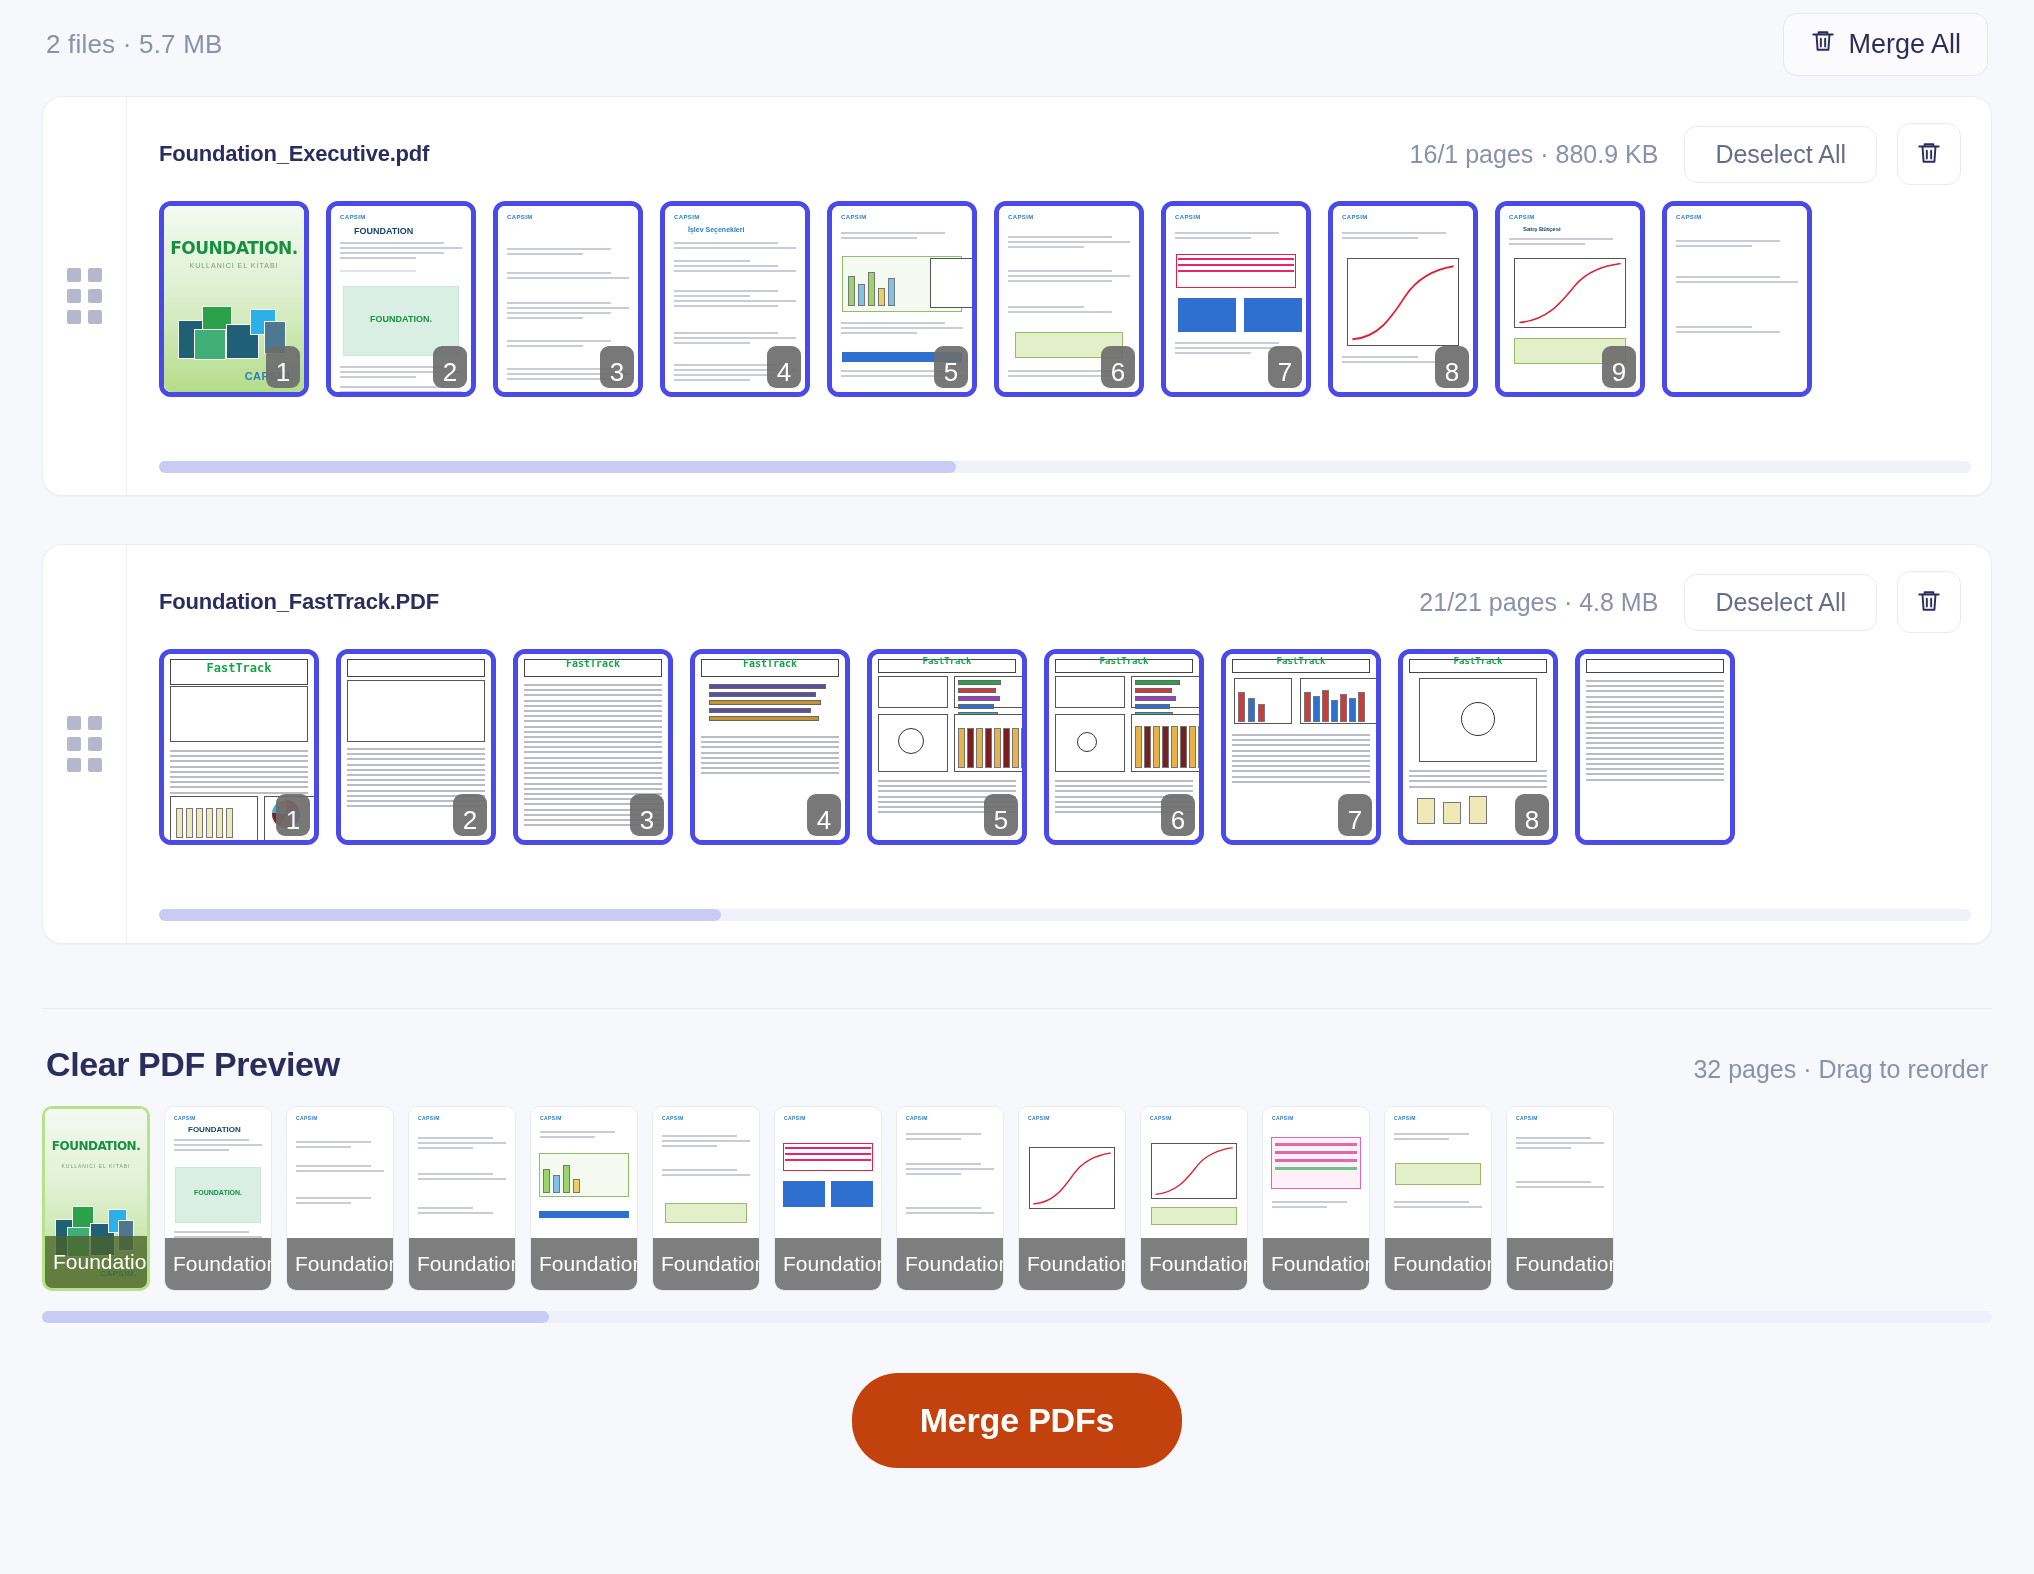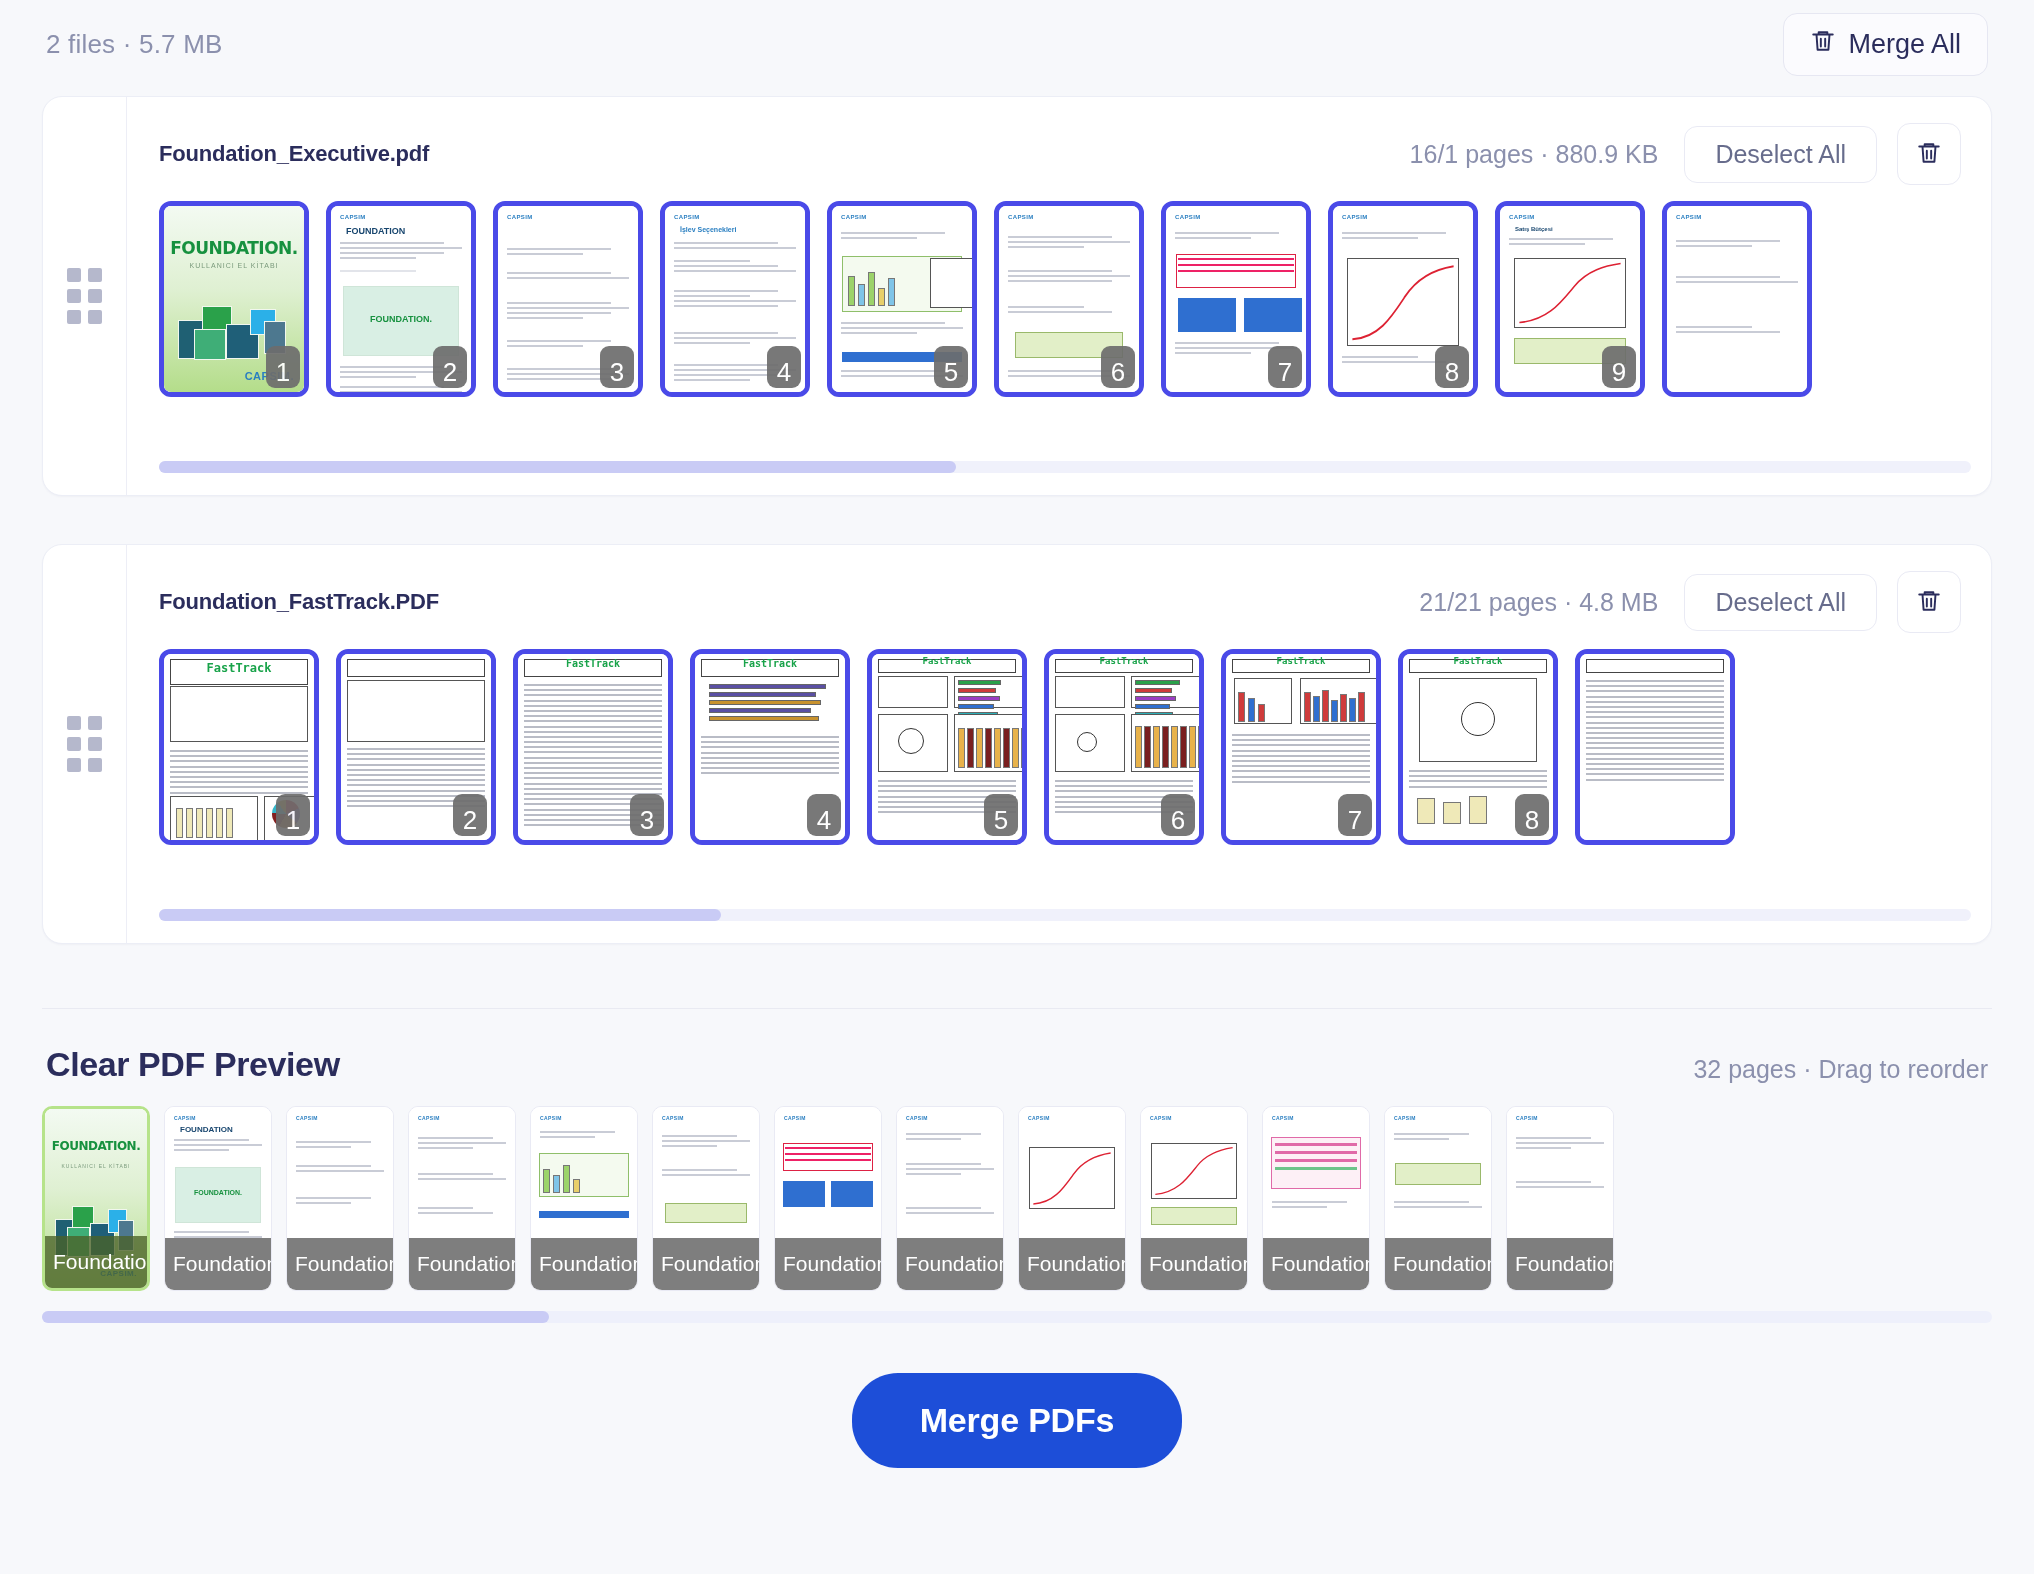--- a/index.html
+++ b/index.html
@@ -93,21 +93,21 @@
     position:absolute; left:0; right:0; top:30%; text-align:center;
     font-size:7px; color:#7a9a7c; letter-spacing:1px;
   }
   .cover .capsim{
     position:absolute; right:10px; bottom:10px; font-size:11px; font-weight:800;
     color:#2a7fc1; letter-spacing:.5px;
   }
   .blocks{ position:absolute; left:8%; right:6%; bottom:14%; height:40%; }
   .blocks b{ position:absolute; display:block; border:1.5px solid #f1f7ee; }
   .hdr{ position:absolute; left:9px; top:8px; font-size:6px; font-weight:800; color:#2a7fc1; letter-spacing:.4px;}
-  .h2{ position:absolute; left:15px; top:20px; font-size:9px; font-weight:800; color:#17456e;text-align:center;}
+  .h2{ position:absolute; left:23px; top:20px; font-size:9px; font-weight:800; color:#17456e;text-align:center;}
   .lines{ position:absolute; left:9px; right:9px; }
   .lines u{ display:block; height:2px; background:#c9ccd6; margin-bottom:3px; text-decoration:none; }
   .lines u.s{ width:62%; } .lines u.m{ width:85%; } .lines u.g{ background:#e2e4ea; }
   .ft-head{ position:absolute; left:6px; right:6px; top:5px; height:20px; border:1px solid #444; }
   .ft-title{ position:absolute; left:0; right:0; top:4px; text-align:center;
              font-size:12px; font-weight:800; color:#19a34a; font-family:"DejaVu Sans Mono", monospace;}
   .grid-box{ position:absolute; border:1px solid #555; background:#fff; }
   .bars{ position:absolute; display:flex; align-items:flex-end; gap:3px; }
   .bars i{ display:block; width:7px; background:#efe9b8; border:1px solid #777; }
   .hbars{ position:absolute; }
@@ -134,21 +134,21 @@
     position:absolute; left:0; right:0; bottom:0; height:52px;
     background:rgba(90,90,90,.78); color:#fff; font-size:21px;
     display:flex; align-items:center; padding-left:8px; overflow:hidden; white-space:nowrap;
   }
   .mthumb.selected .mlabel{ background:rgba(74,98,40,.78); }
   .mscroll{ margin:20px 42px 0 42px; height:12px; background:#eef0fb; border-radius:7px; }
   .mscroll i{ display:block; height:12px; width:26%; background:#c9cbf5; border-radius:7px; }
 
   .merge-wrap{ display:flex; justify-content:center; margin-top:50px; }
   .merge-btn{
-    background:#1d4ed8; color:#fff; border:none; border-radius:46px;
+    background:#c2410c; color:#fff; border:none; border-radius:46px;
     padding:28px 68px; font-size:34px; font-weight:600; cursor:pointer; letter-spacing:-.2px;
   }
 </style>
 </head>
 <body>
 
 <div class="page">
 
   <div class="topbar">
     <div class="files-summary">2 files · 5.7 MB</div>

